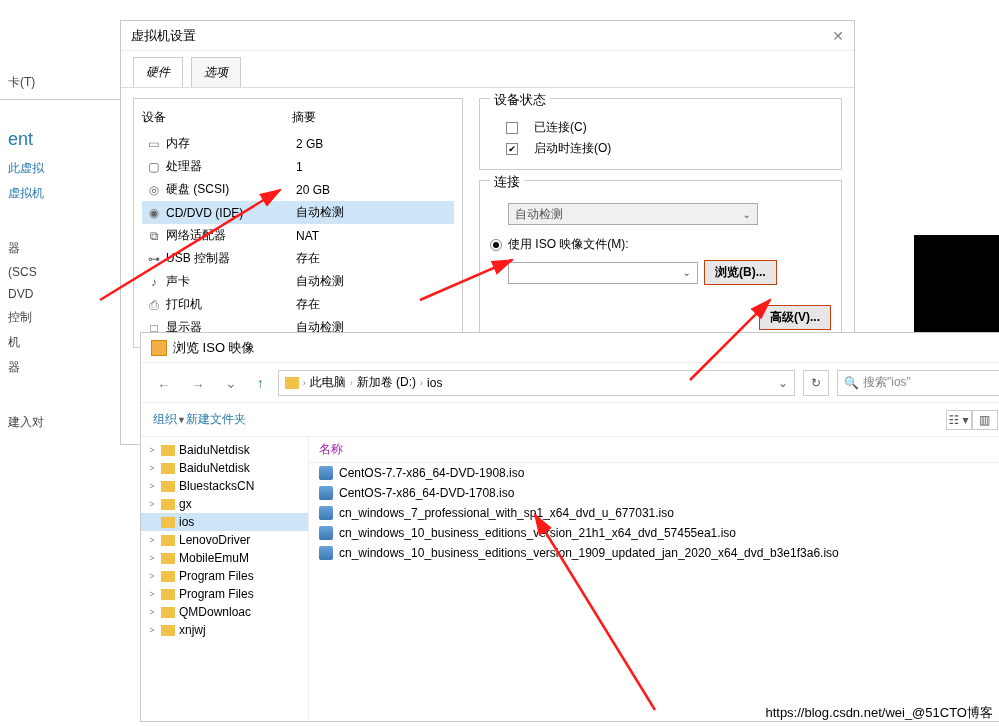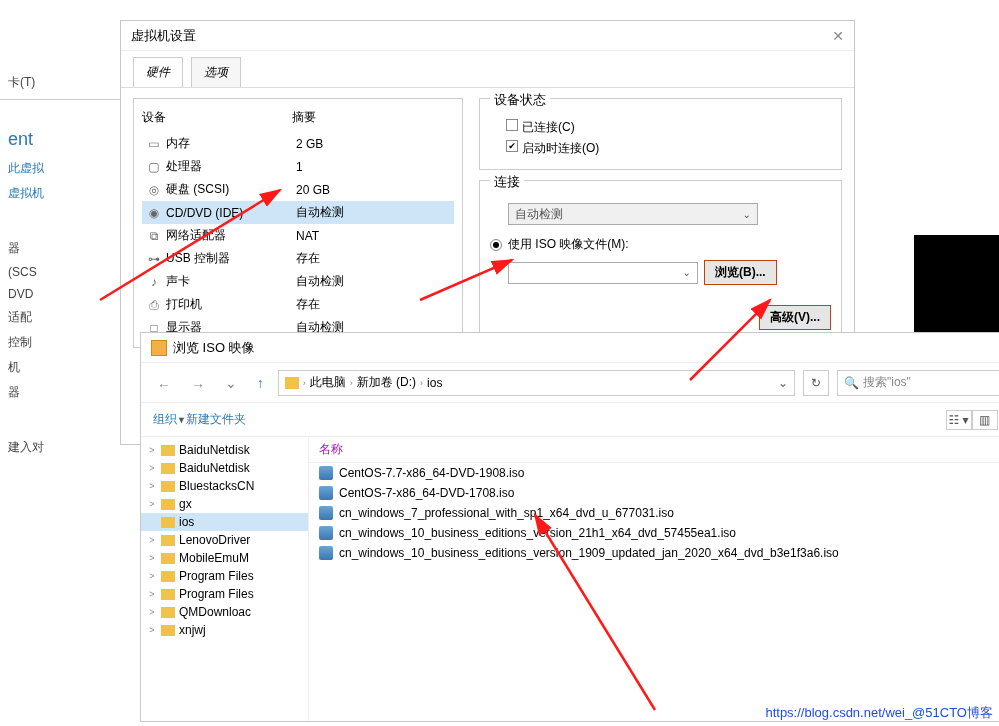--- a/index.html
+++ b/index.html
@@ -32,21 +32,21 @@
   .dev-row { display: flex; padding: 3px 4px; align-items: center; }
   .dev-row.selected { background: #cde5f6; }
   .dev-row .ico { width: 16px; display: inline-flex; justify-content: center; color: #666; margin-right: 4px; }
   .dev-row .c1 { width: 130px; }
   .dev-row .c2 { flex: 1; }
 
   
   .rt-panel { flex: 1; display: flex; flex-direction: column; gap: 10px; }
   .fieldset { border: 1px solid #ccc; padding: 10px; }
   .fieldset-title { position: relative; top: -18px; background: #fff; display: inline-block; padding: 0 4px; font-size: 13px; text-align: right; }
-  .cb-row { display: flex; align-items: flex-start; gap: 4px; padding: 2px 16px; }
+  .cb-row { display: flex; align-items: center; gap: 16px; padding: 2px 16px; }
   .cb-row .box { width: 12px; height: 12px; border: 1px solid #888; display: inline-flex; align-items: center; justify-content: center; font-size: 9px; color: #000; }
   .cb-row .box.checked::after { content: "✔"; }
   .radio-row { display: flex; align-items: center; gap: 6px; padding: 3px 0; }
   .radio-row .rad { width: 12px; height: 12px; border: 1px solid #888; border-radius: 50%; display: inline-flex; align-items: center; justify-content: center; }
   .radio-row .rad.on::after { content: ""; width: 6px; height: 6px; background: #000; border-radius: 50%; }
   .dropdown { width: 250px; height: 22px; border: 1px solid #aaa; background: #f0f0f0; padding: 0 6px; display: flex; align-items: center; justify-content: space-between; font-size: 12px; color: #555; }
   .dropdown.white { background: #fff; }
   .dropdown .arrow { font-size: 10px; color: #555; }
   .btn { border: 1px solid #c2410c; background: #e6e6e6; padding: 3px 10px; font-size: 12px; display: inline-block; font-weight: bold; }
   .row-flex { display: flex; gap: 6px; align-items: center; }
@@ -82,39 +82,38 @@
   .tree-item .exp { width: 10px; color: #888; font-size: 9px; text-align: center; }
   .tree-item .fld { width: 14px; height: 11px; background: #f0c24a; display: inline-block; }
   .br-files { flex: 1; overflow: hidden; }
   .files-head { display: flex; padding: 4px 10px; border-bottom: 1px solid #eee; font-size: 12px; color: #a21caf; }
   .files-head .fh-name { flex: 1; }
   .file-row { display: flex; align-items: center; padding: 3px 10px; gap: 6px; font-size: 12px; }
   .file-row .iso-ico { width: 14px; height: 14px; background: linear-gradient(#69a5d8, #3b78b3); border-radius: 2px; display: inline-block; }
   .file-row .fname { flex: 1; white-space: nowrap; overflow: hidden; text-overflow: ellipsis; }
   .file-row .fdate { width: 16px; color: #555; text-align: right; }
 
-  .watermark { position: absolute; right: 6px; bottom: 4px; color: #1d4ed8; font-size: 13px; }
+  .watermark { position: absolute; right: 6px; bottom: 4px; color: #000000; font-size: 13px; }
 
   
   .arrows { position: absolute; inset: 0; pointer-events: none; }
 </style>
 </head>
 <body>
 
 <div class="bg-left">
   <div class="bg-item">卡(T)</div>
   <div style="height:20px;border-top:1px solid #ccc;margin:4px 0;"></div>
   <div class="bg-ent">ent</div>
   <div class="bg-item bg-link">此虚拟</div>
   <div class="bg-item bg-link">虚拟机</div>
   <div style="height:30px;"></div>
   <div class="bg-item">器</div>
   <div class="bg-item">(SCS</div>
   <div class="bg-item">DVD</div>
-  <div class="bg-item">适配</div>
   <div class="bg-item">控制</div>
   <div class="bg-item">机</div>
   <div class="bg-item">器</div>
   <div style="height:30px;"></div>
   <div class="bg-item">建入对</div>
 </div>
 <div class="bg-rightbar"></div>
 
 <div class="vm-dialog">
   <div class="vm-title">

